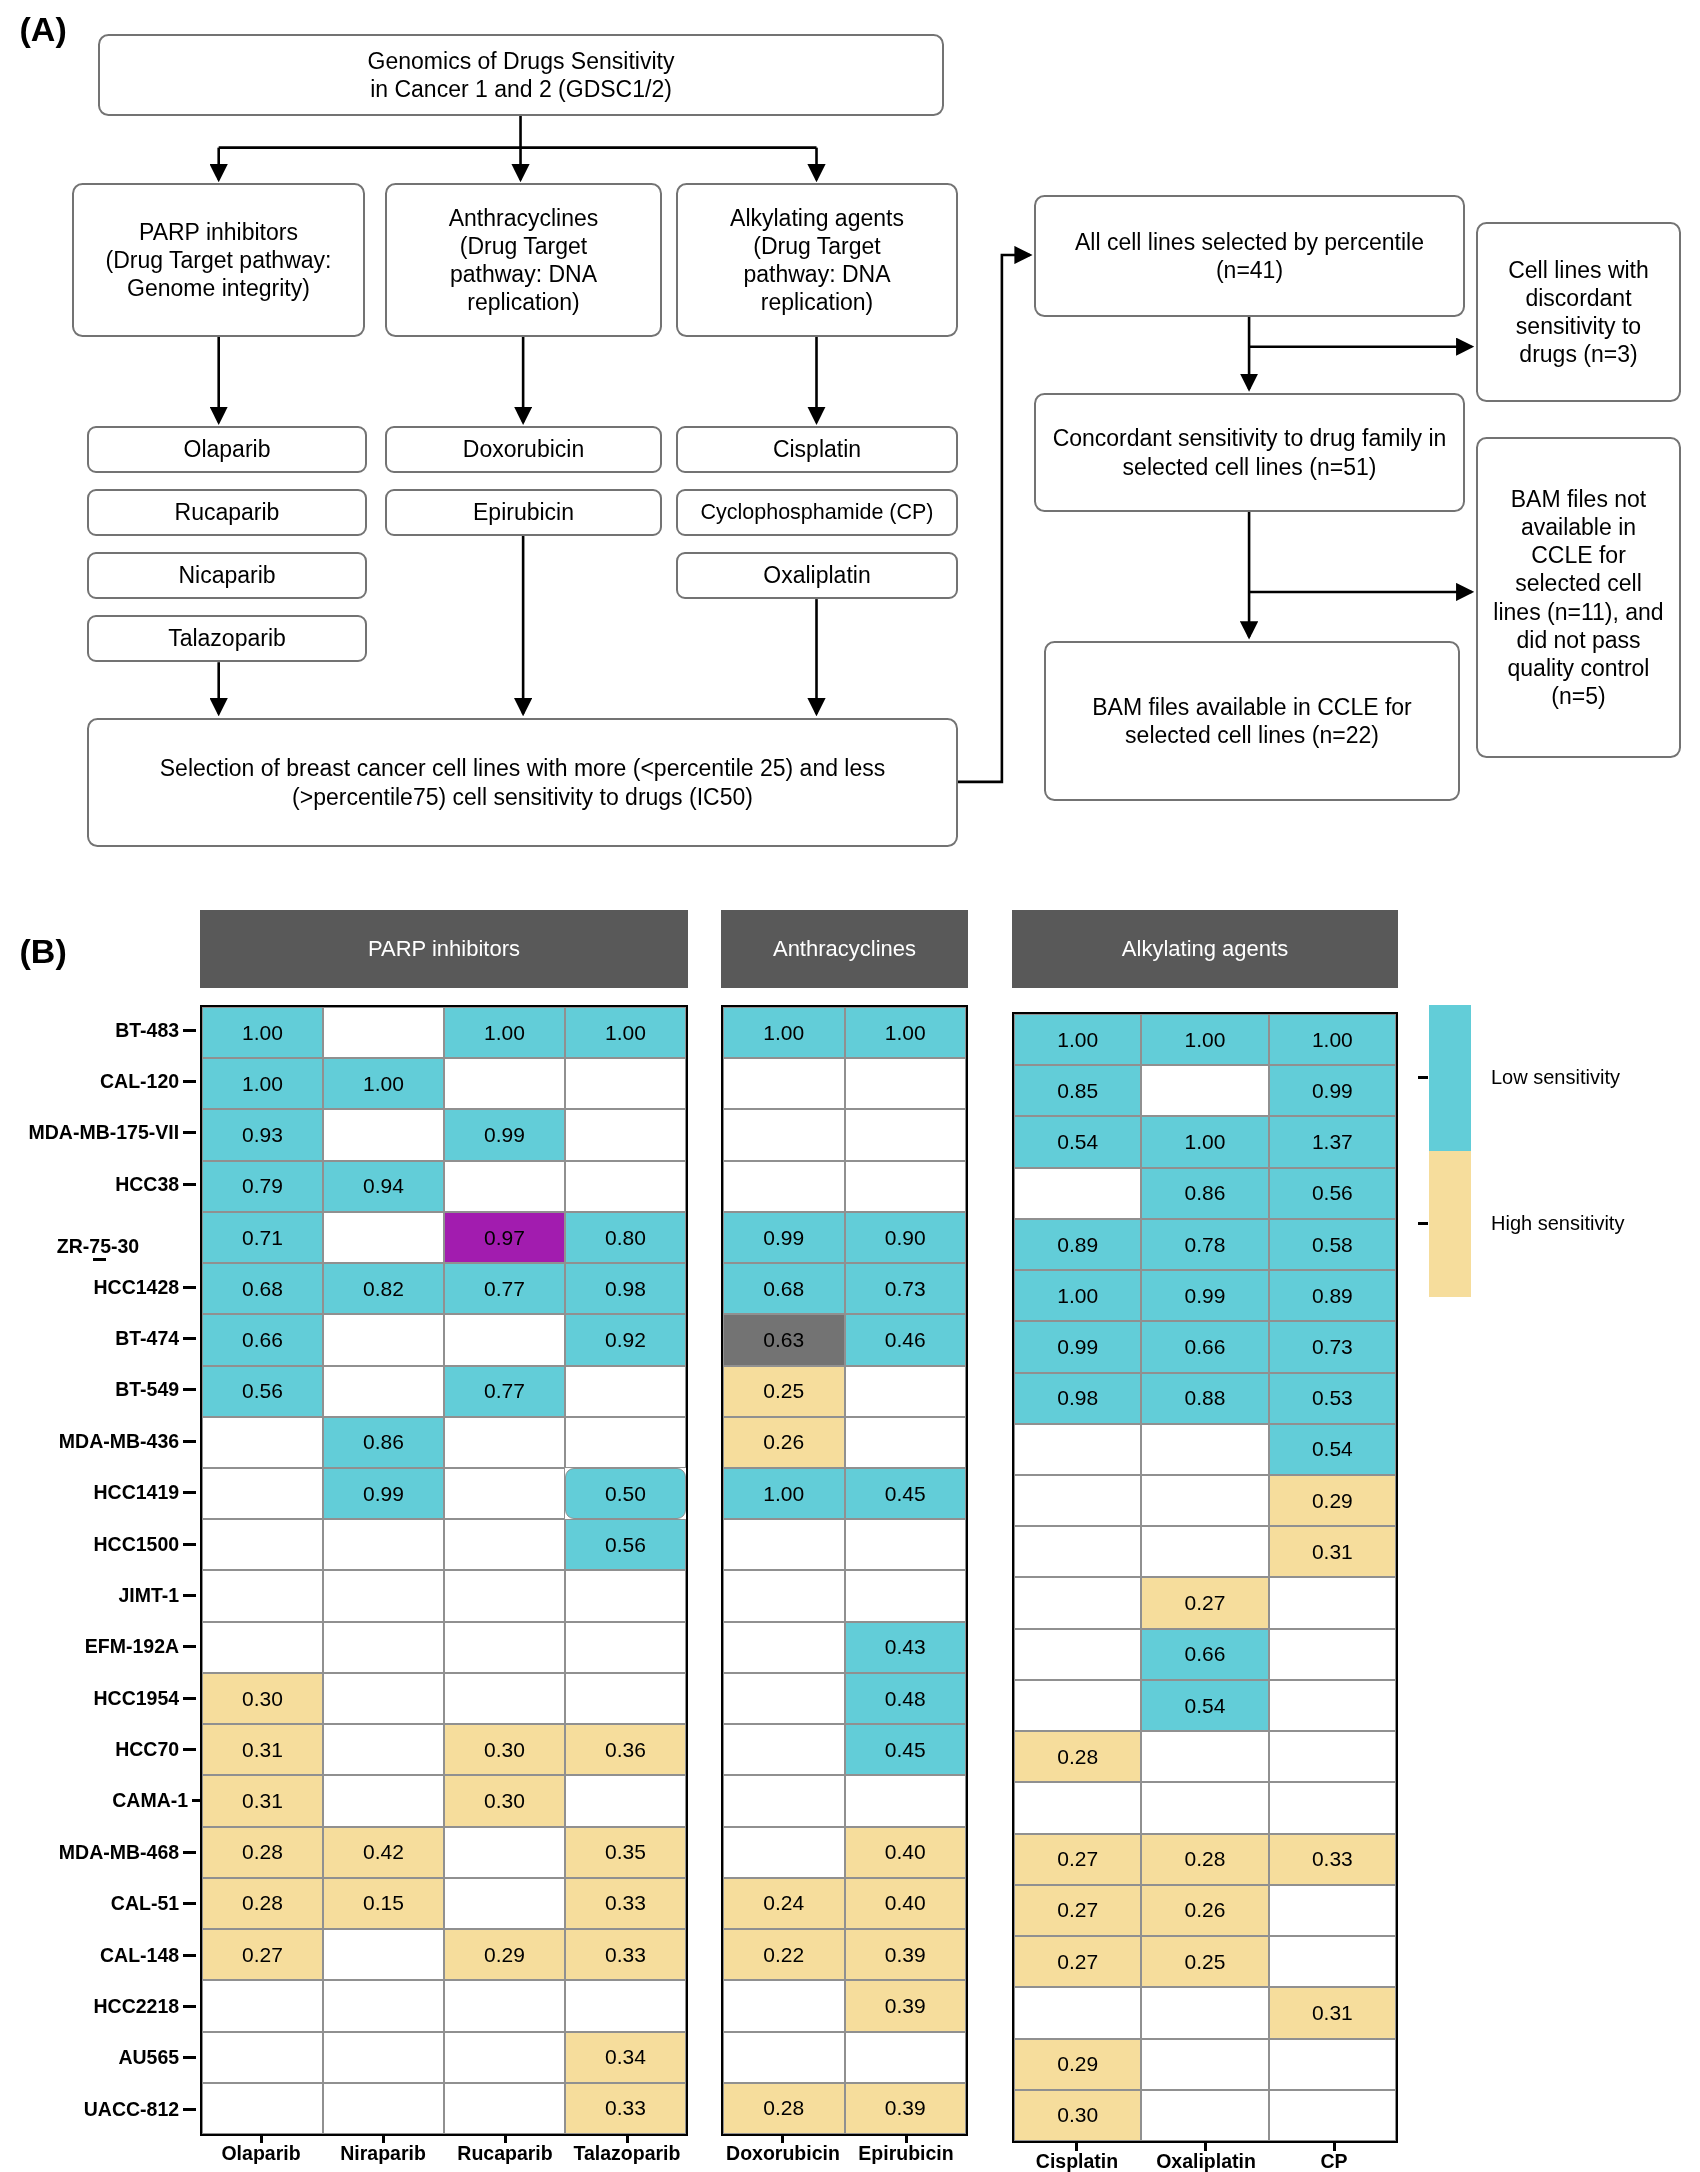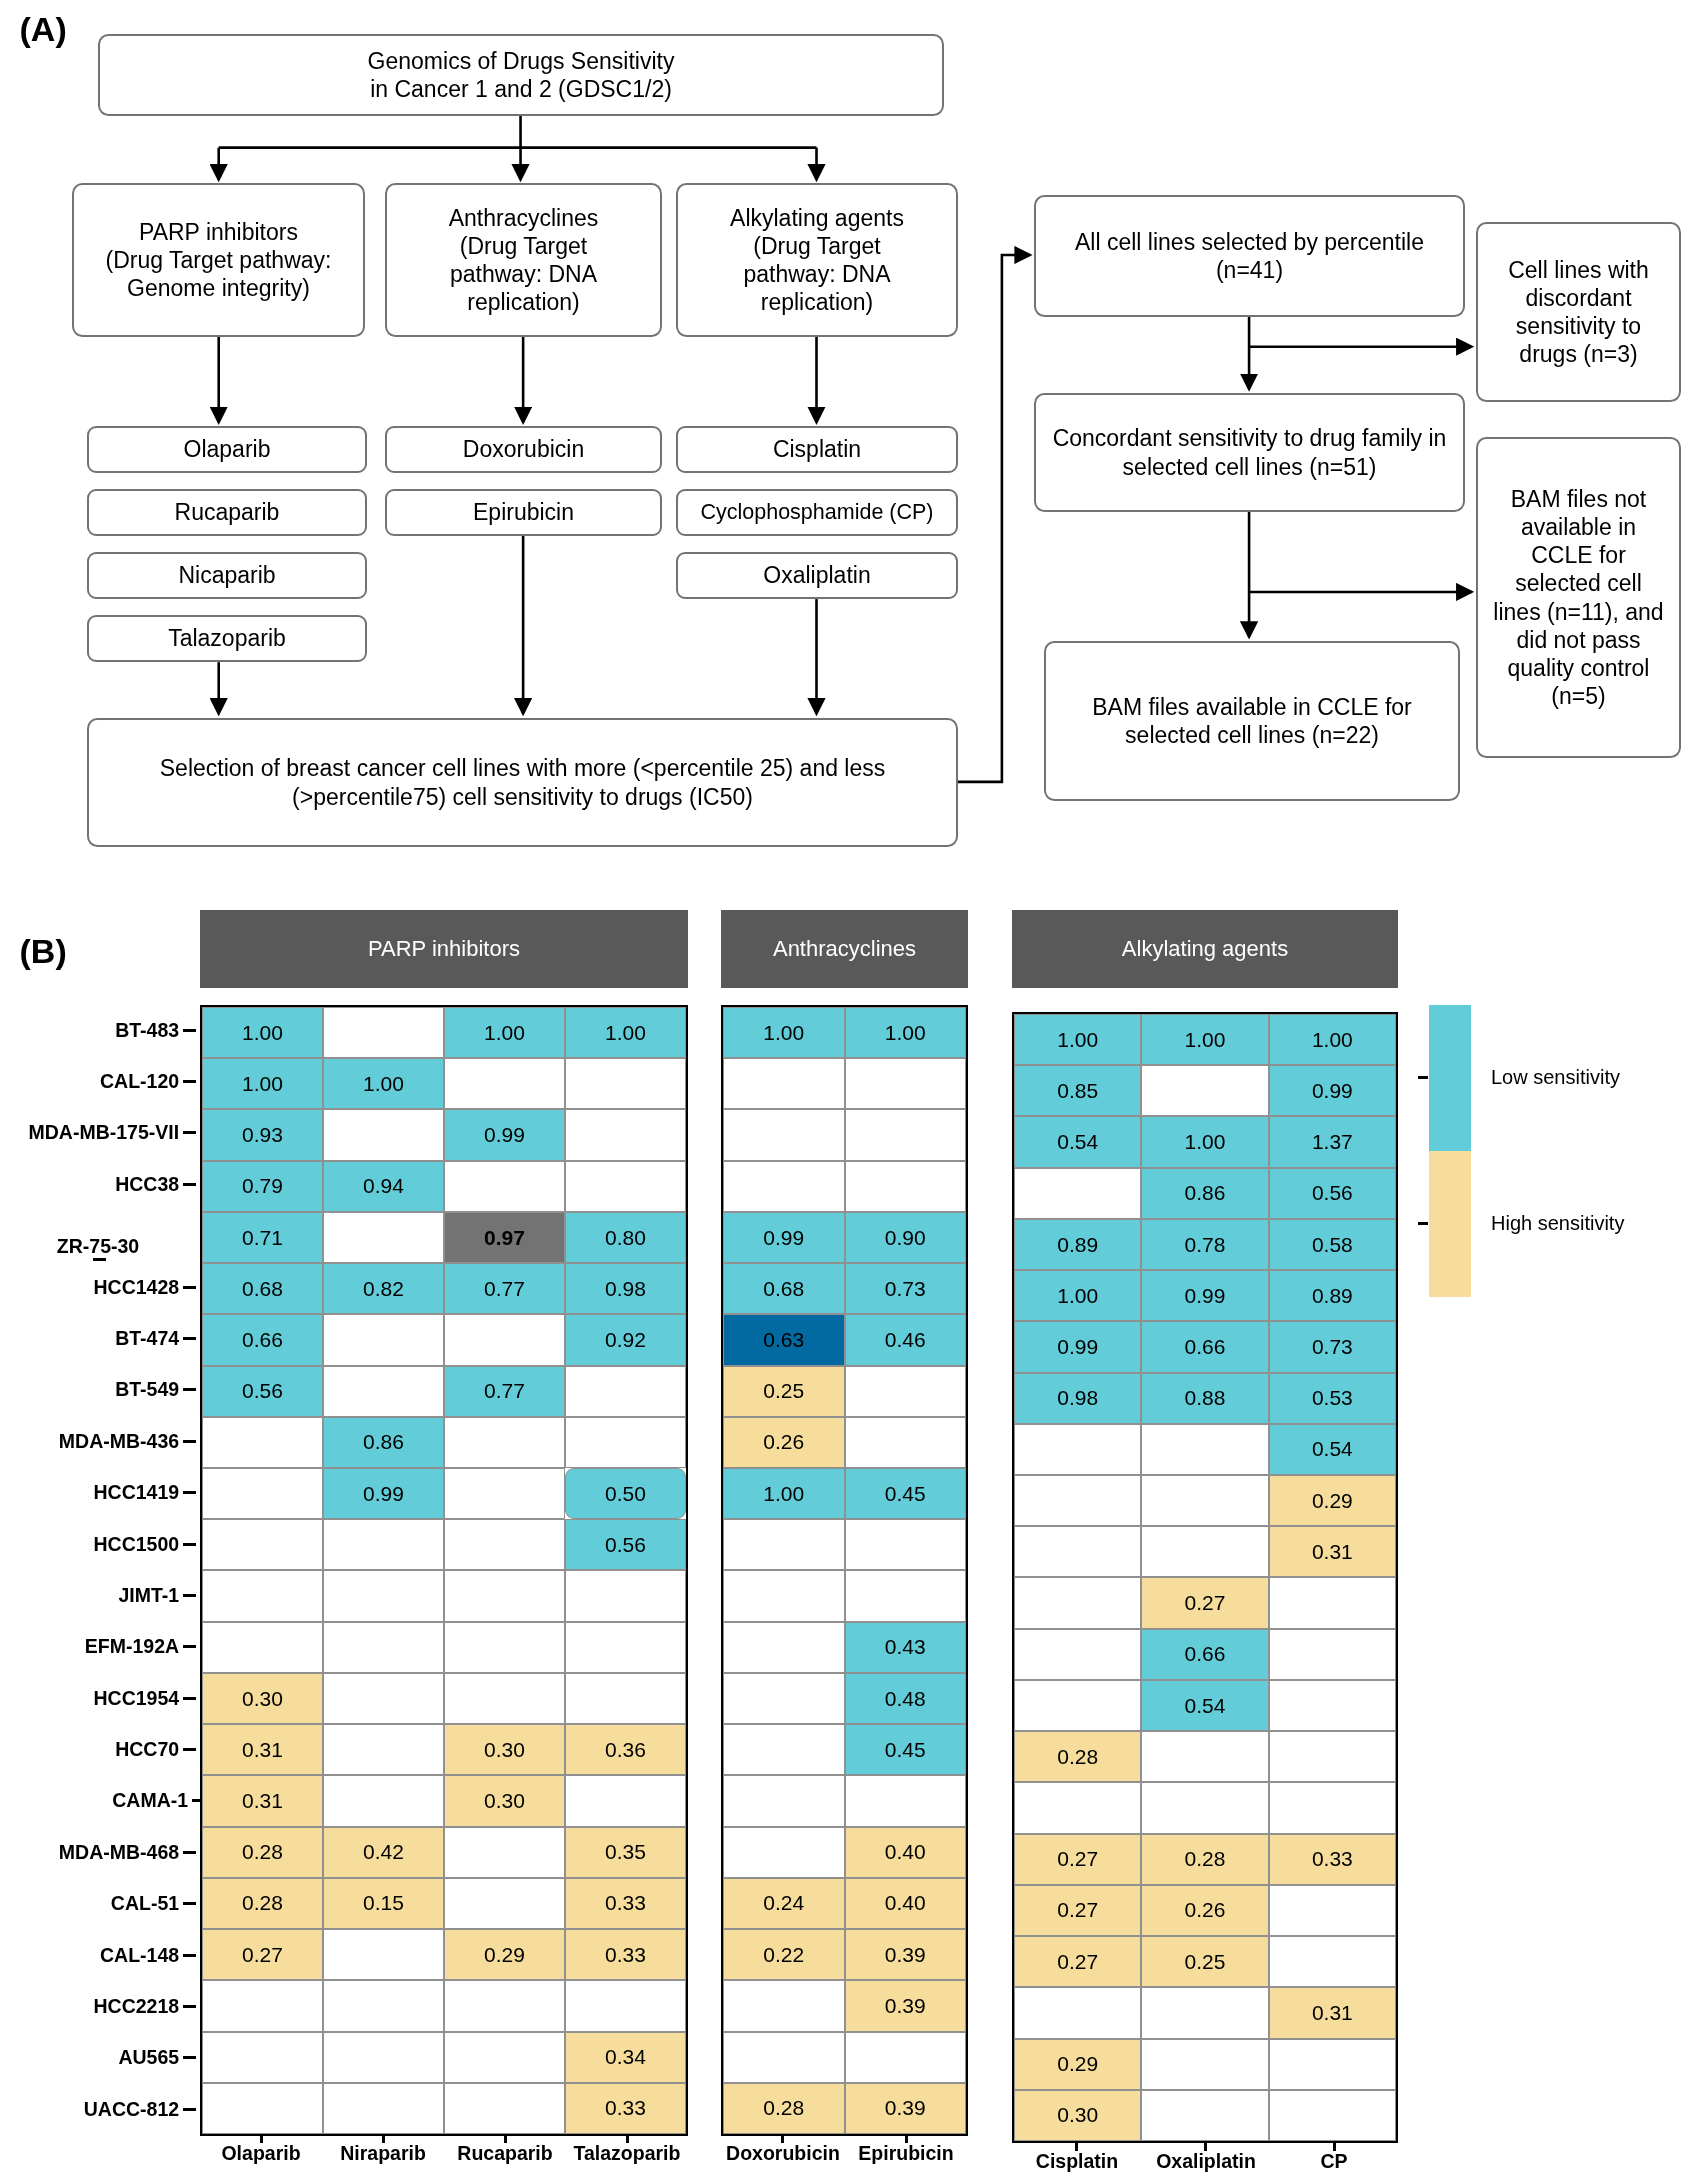--- a/index.html
+++ b/index.html
@@ -212,21 +212,21 @@
       <div class="heatcell" style="background: rgb(98, 205, 216);">0.93</div>
       <div class="heatcell"></div>
       <div class="heatcell" style="background: rgb(98, 205, 216);">0.99</div>
       <div class="heatcell"></div>
       <div class="heatcell" style="background: rgb(98, 205, 216);">0.79</div>
       <div class="heatcell" style="background: rgb(98, 205, 216);">0.94</div>
       <div class="heatcell"></div>
       <div class="heatcell"></div>
       <div class="heatcell" style="background: rgb(98, 205, 216);">0.71</div>
       <div class="heatcell"></div>
-      <div class="heatcell" style="background: #737373; font-weight: bold;">0.97</div>
+      <div class="heatcell" style="background: #a21caf;">0.97</div>
       <div class="heatcell" style="background: rgb(98, 205, 216);">0.80</div>
       <div class="heatcell" style="background: rgb(98, 205, 216);">0.68</div>
       <div class="heatcell" style="background: rgb(98, 205, 216);">0.82</div>
       <div class="heatcell" style="background: rgb(98, 205, 216);">0.77</div>
       <div class="heatcell" style="background: rgb(98, 205, 216);">0.98</div>
       <div class="heatcell" style="background: rgb(98, 205, 216);">0.66</div>
       <div class="heatcell"></div>
       <div class="heatcell"></div>
       <div class="heatcell" style="background: rgb(98, 205, 216);">0.92</div>
       <div class="heatcell" style="background: rgb(98, 205, 216);">0.56</div>
@@ -304,21 +304,21 @@
       <div class="heatcell"></div>
       <div class="heatcell"></div>
       <div class="heatcell"></div>
       <div class="heatcell"></div>
       <div class="heatcell"></div>
       <div class="heatcell"></div>
       <div class="heatcell" style="background: rgb(98, 205, 216);">0.99</div>
       <div class="heatcell" style="background: rgb(98, 205, 216);">0.90</div>
       <div class="heatcell" style="background: rgb(98, 205, 216);">0.68</div>
       <div class="heatcell" style="background: rgb(98, 205, 216);">0.73</div>
-      <div class="heatcell" style="background: #0369a1;">0.63</div>
+      <div class="heatcell" style="background: #737373;">0.63</div>
       <div class="heatcell" style="background: rgb(98, 205, 216);">0.46</div>
       <div class="heatcell" style="background: rgb(246, 221, 156);">0.25</div>
       <div class="heatcell"></div>
       <div class="heatcell" style="background: rgb(246, 221, 156);">0.26</div>
       <div class="heatcell"></div>
       <div class="heatcell" style="background: rgb(98, 205, 216);">1.00</div>
       <div class="heatcell" style="background: rgb(98, 205, 216);">0.45</div>
       <div class="heatcell"></div>
       <div class="heatcell"></div>
       <div class="heatcell"></div>

